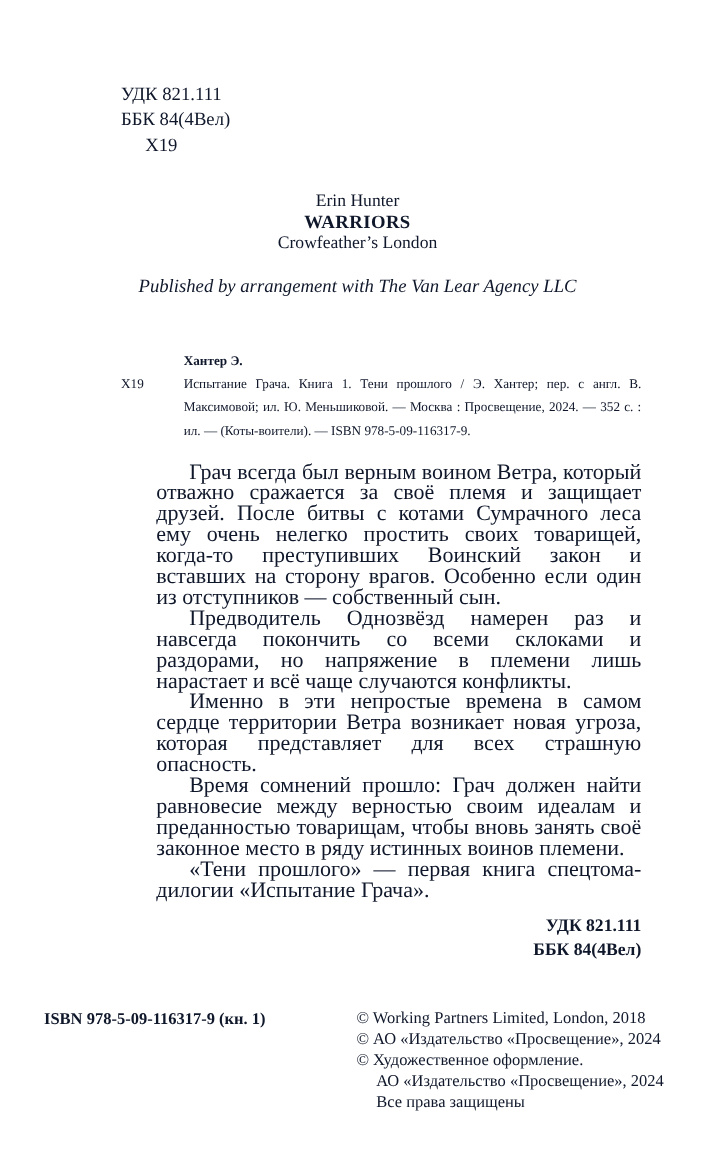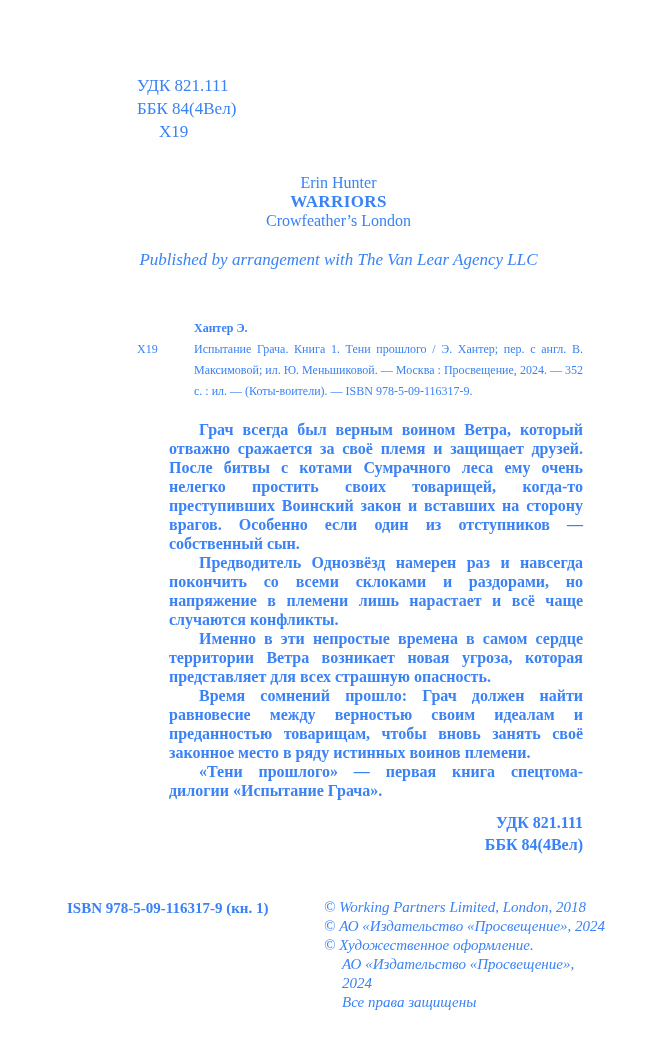--- a/index.html
+++ b/index.html
@@ -1,25 +1,24 @@
 <!DOCTYPE html>
 <html lang="ru"><head>
 <meta charset="utf-8">
 <style>
   * { margin: 0; padding: 0; box-sizing: border-box; }
   html, body { background: #ffffff; }
   .page {
     width: 650px;
     height: 1050px;
     background: #ffffff;
-    color: #3b82f6;
+    color: #0f172a;
     font-family: "Liberation Serif", "DejaVu Serif", serif;
     position: relative;
     overflow: hidden;
-    padding-left: 27px;
   }
   
   .top-codes {
     padding-top: 74px;
     margin-left: 110px;
     font-size: 17px;
     line-height: 23px;
   }
   .top-codes .sign { margin-left: 22px; }
 
@@ -55,24 +54,23 @@
   .catalog-code {
     position: absolute;
     left: -57px;
     top: 0;
   }
   .catalog-record { text-align: justify; }
 
   
   .annotation {
     margin: 18px 67px 0 142px;
-    font-size: 16px;
+    font-size: 20px;
     line-height: 19px;
     text-align: justify;
-    font-weight: bold;
   }
   .annotation p { text-indent: 30px; }
 
   
   .bottom-codes {
     margin: 12px 67px 0 0;
     text-align: right;
     font-weight: bold;
     font-size: 16px;
     line-height: 22px;
@@ -88,21 +86,20 @@
   }
   .isbn-col {
     font-weight: bold;
     line-height: 20px;
     white-space: nowrap;
     text-align: right;
   }
   .copyright-col {
     line-height: 19px;
     width: 282px;
-    font-style: italic;
   }
   .copyright-col .cont { padding-left: 18px; }
 </style>
 </head>
 <body>
 
 <div class="page">
 
   <div class="top-codes">
     <div>УДК 821.111</div>

